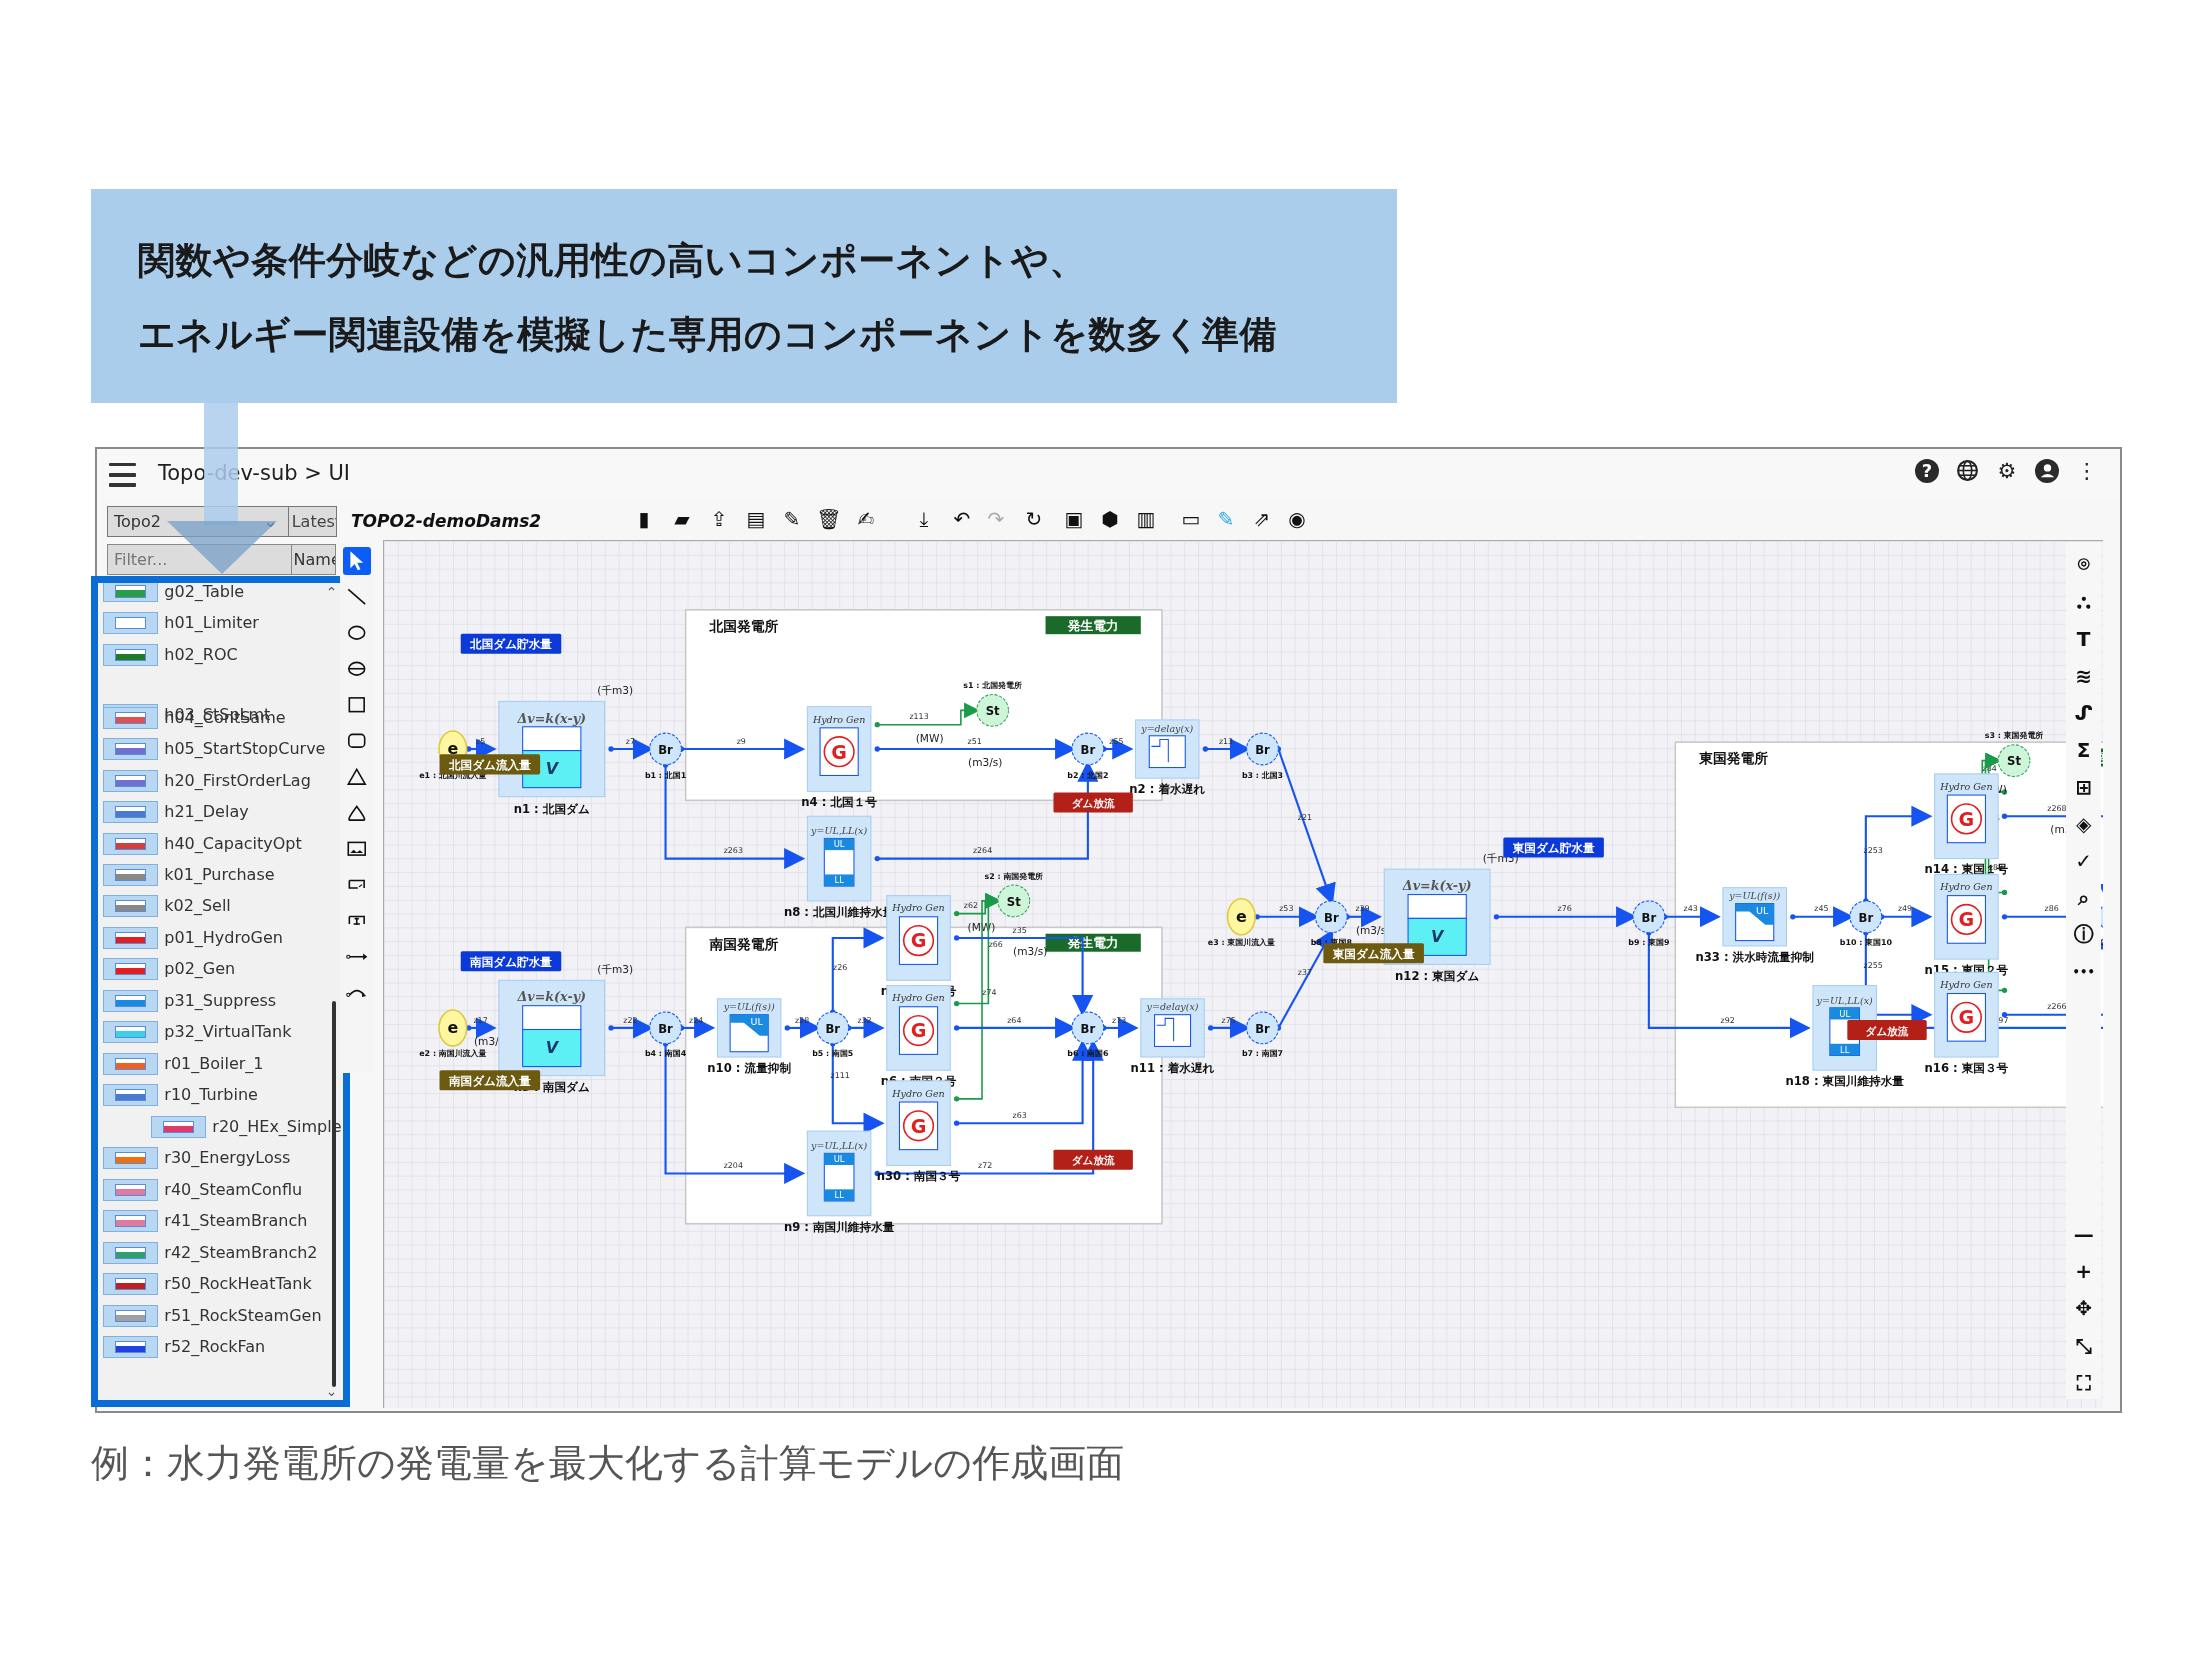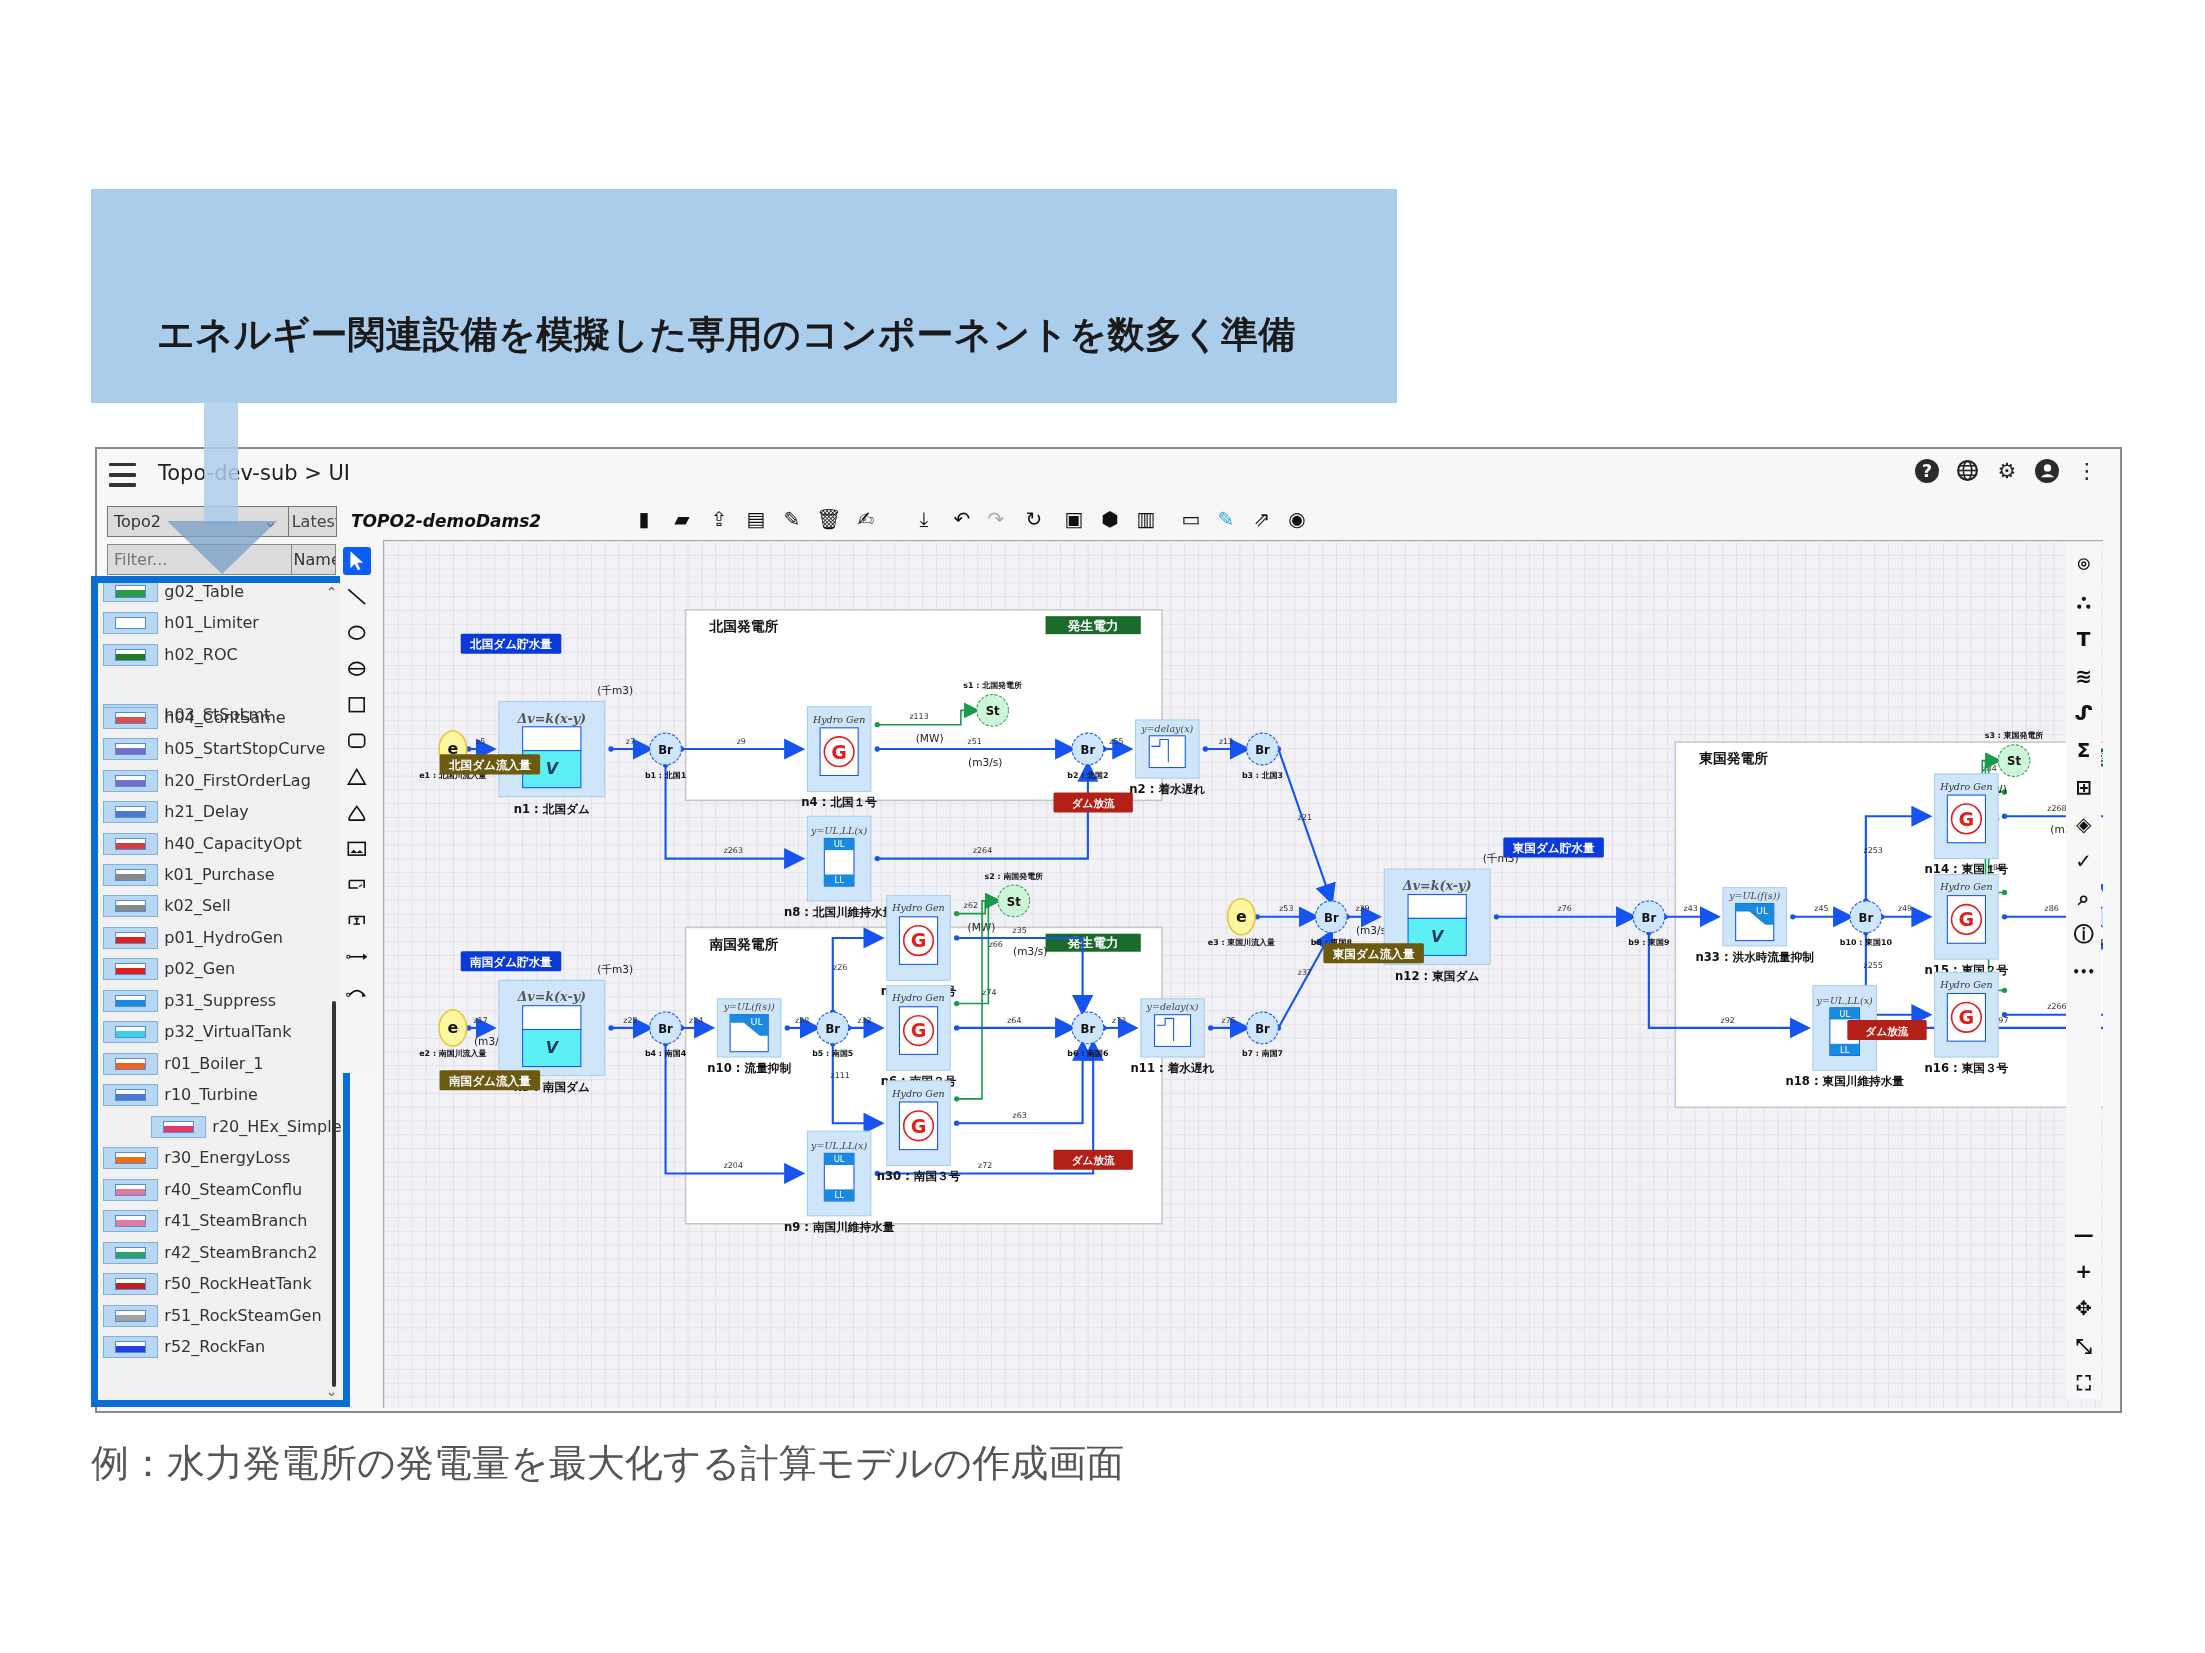--- a/index.html
+++ b/index.html
@@ -1,20 +1,20 @@
 <!DOCTYPE html>
 <html style="font-size:8.5px"><head>
 <meta charset="utf-8">
 <style>
   html,body{margin:0;padding:0;background:#fff;}
   body{width:2205px;height:1654px;position:relative;overflow:hidden;font-family:"DejaVu Sans","Liberation Sans",sans-serif;}
   
   .callout{position:absolute;left:91px;top:189px;width:1306px;height:214px;background:#abcdec;}
   .callout .line{position:absolute;left:47px;font-size:37px;font-weight:bold;color:#1a1a1a;letter-spacing:0.5px;white-space:nowrap;}
-  .callout .l1{top:47px;} .callout .l2{top:121px;margin-left:19px;}
+  .callout .l1{top:47px;} .callout .l2{top:121px;}
   .arrow-shaft{position:absolute;left:204px;top:403px;width:34px;height:122px;background:rgba(171,205,236,0.85);z-index:20;}
   .arrow-head{position:absolute;left:167px;top:521px;width:0;height:0;border-left:55px solid transparent;border-right:55px solid transparent;border-top:53px solid rgba(120,160,200,0.75);z-index:20;}
   .caption{position:absolute;left:91px;top:1438px;font-size:38px;color:#555;white-space:nowrap;}
   
   .window{position:absolute;left:95px;top:447px;width:2027px;height:966px;border:2.1px solid #8a8a8a;background:#f7f7f7;box-sizing:border-box;}
   .topbar{position:absolute;left:0;top:0;right:0;height:50px;background:#f8f8f8;}
   .hamburger{position:absolute;left:11.6px;top:13.8px;width:27.5px;height:23px;cursor:pointer;}
   .hamburger span{display:block;height:3.7px;background:#333;margin-bottom:6.4px;border-radius:1.1px;}
   .app-title{position:absolute;left:61px;top:11.6px;font-size:21px;color:#1e1e1e;}
   .top-icons{position:absolute;right:21px;top:9.5px;display:flex;gap:16px;align-items:center;}
@@ -53,20 +53,21 @@
     background-size:13.8px 13.8px;overflow:hidden;}
   .canvas svg{position:absolute;left:0;top:0;}
   
   .rightbar{position:absolute;left:1969px;top:93px;width:35px;height:857px;background:#f7f7f7;}
   .rightbar .r{position:absolute;left:3.2px;width:29px;height:29px;display:flex;align-items:center;justify-content:center;font-size:20px;color:#111;cursor:pointer;font-weight:bold;}
 </style>
 </head>
 <body>
 
 <div class="callout">
+  <div class="line l1">関数や条件分岐などの汎用性の高いコンポーネントや、</div>
   <div class="line l2">エネルギー関連設備を模擬した専用のコンポーネントを数多く準備</div>
 </div>
 <div class="arrow-shaft"></div>
 <div class="arrow-head"></div>
 
 <div class="window">
   <div class="topbar">
     <div class="hamburger">
         <span></span>
         <span></span>

